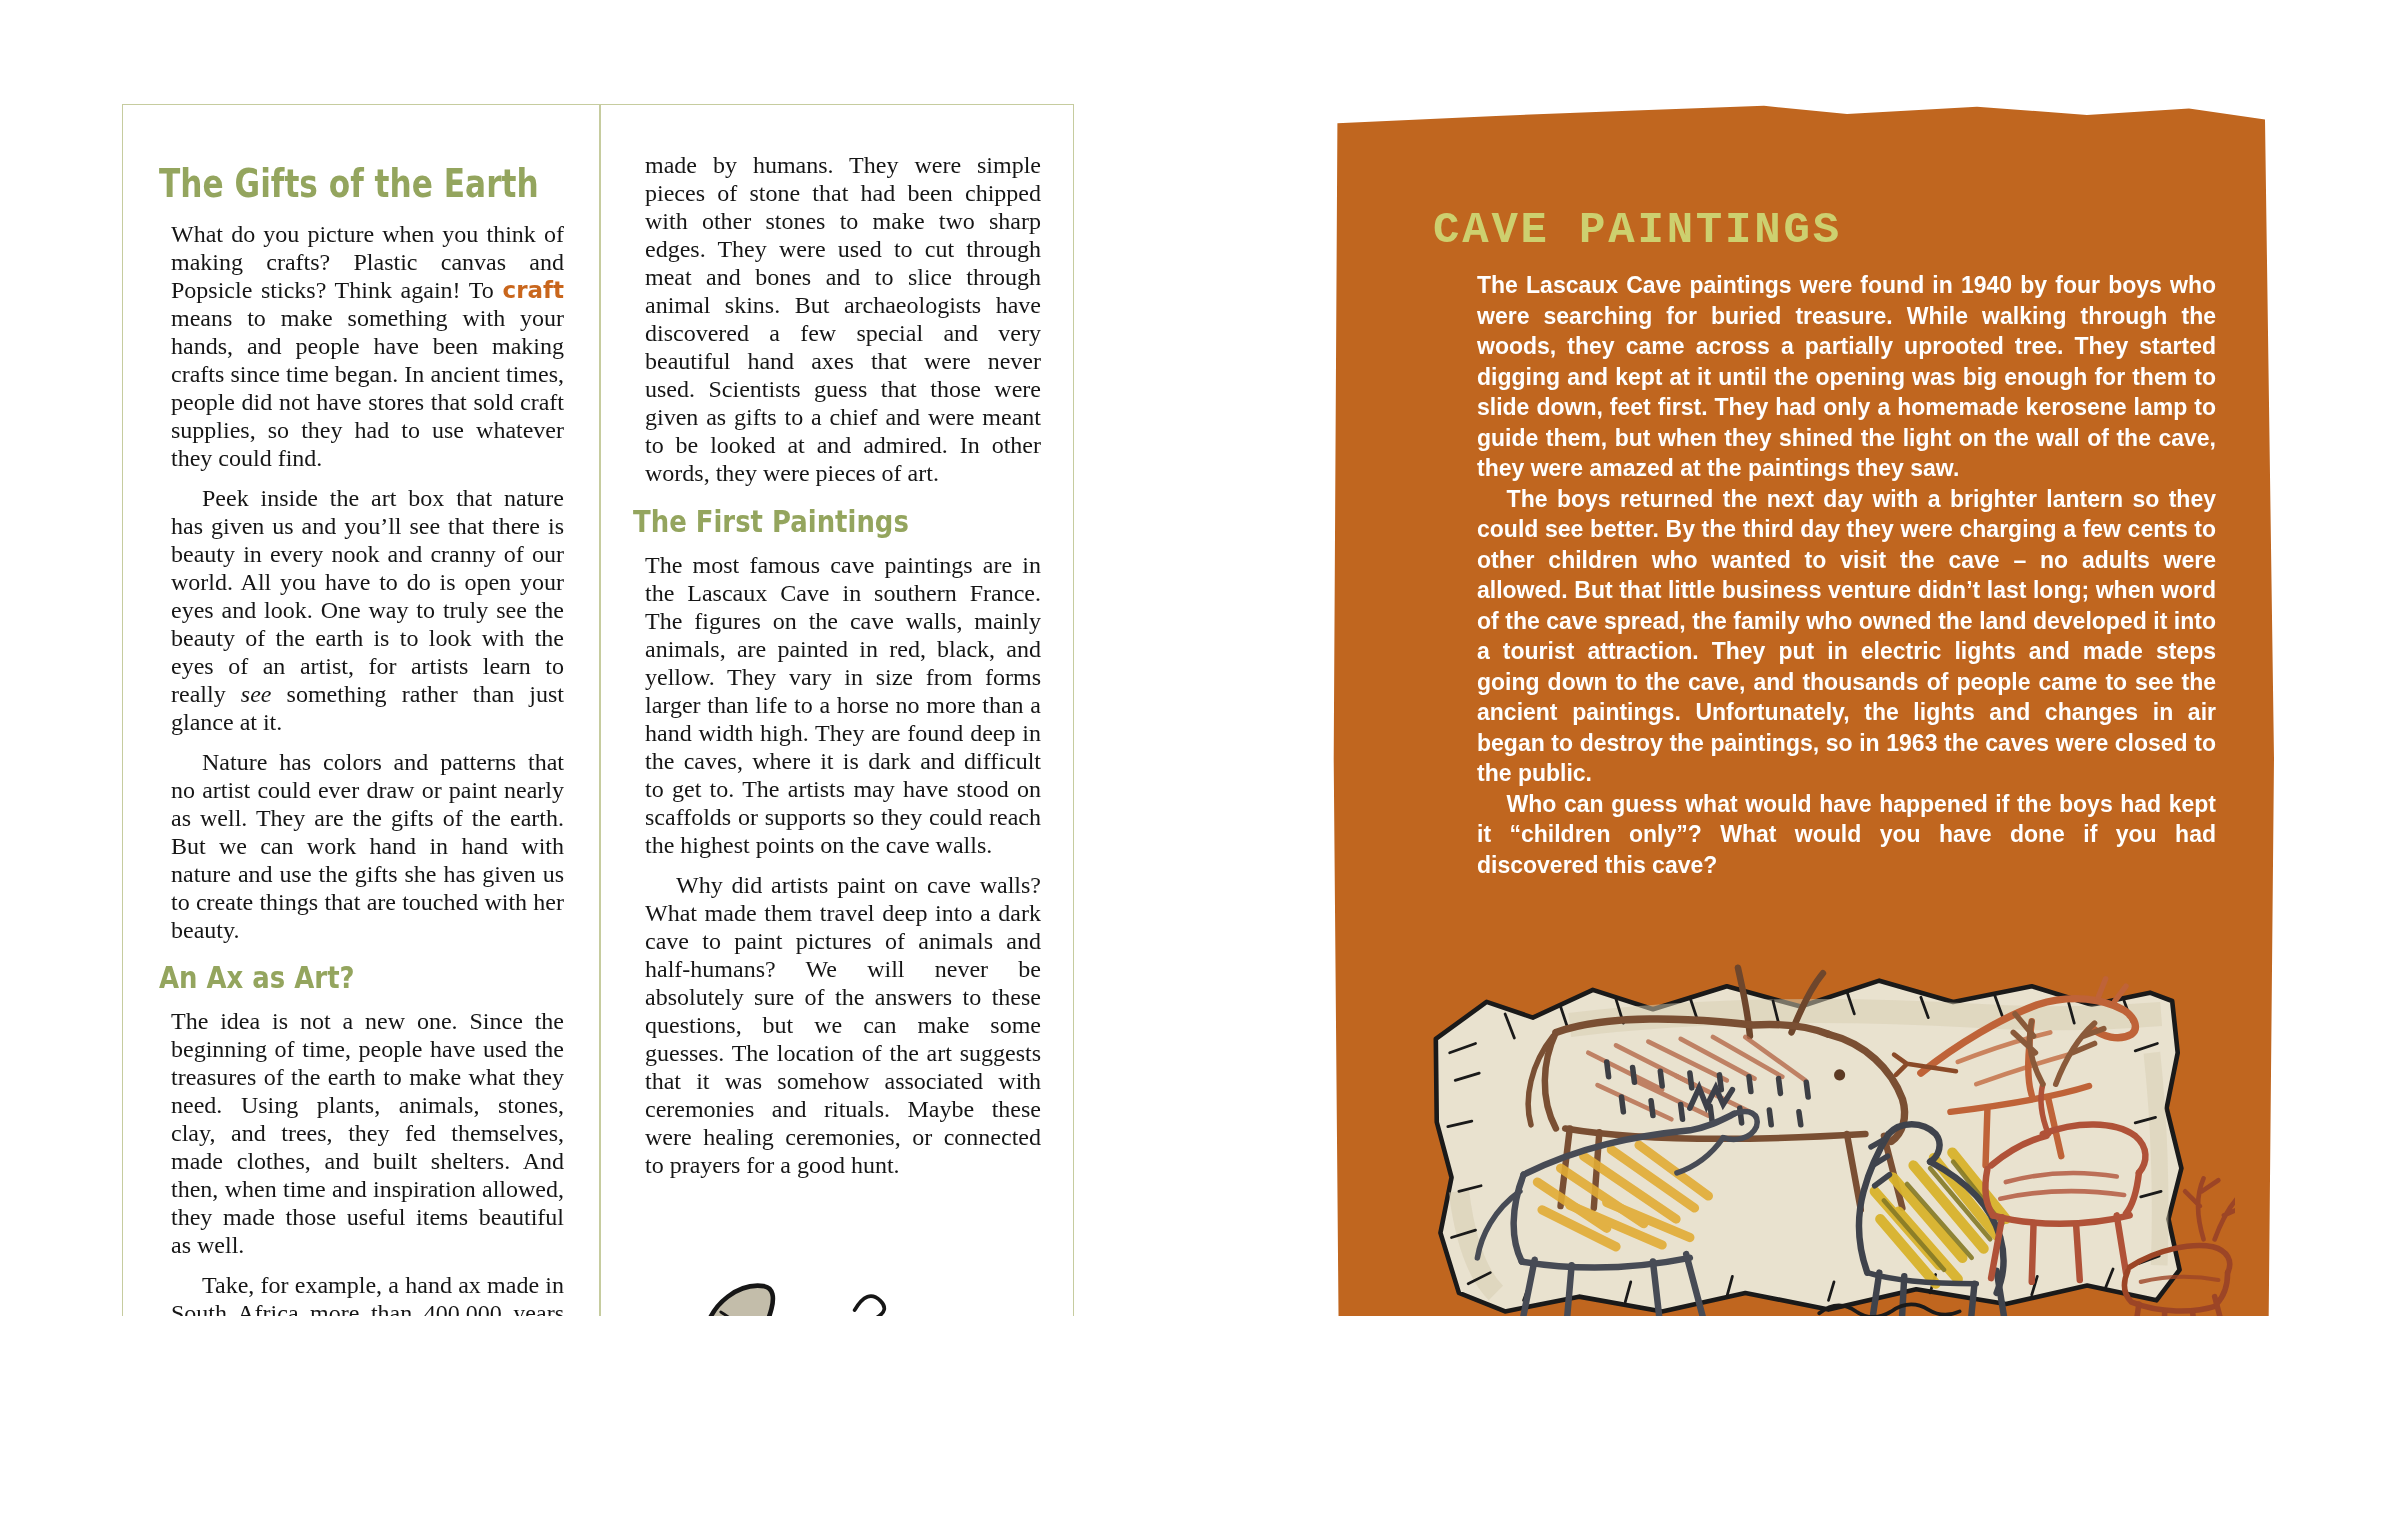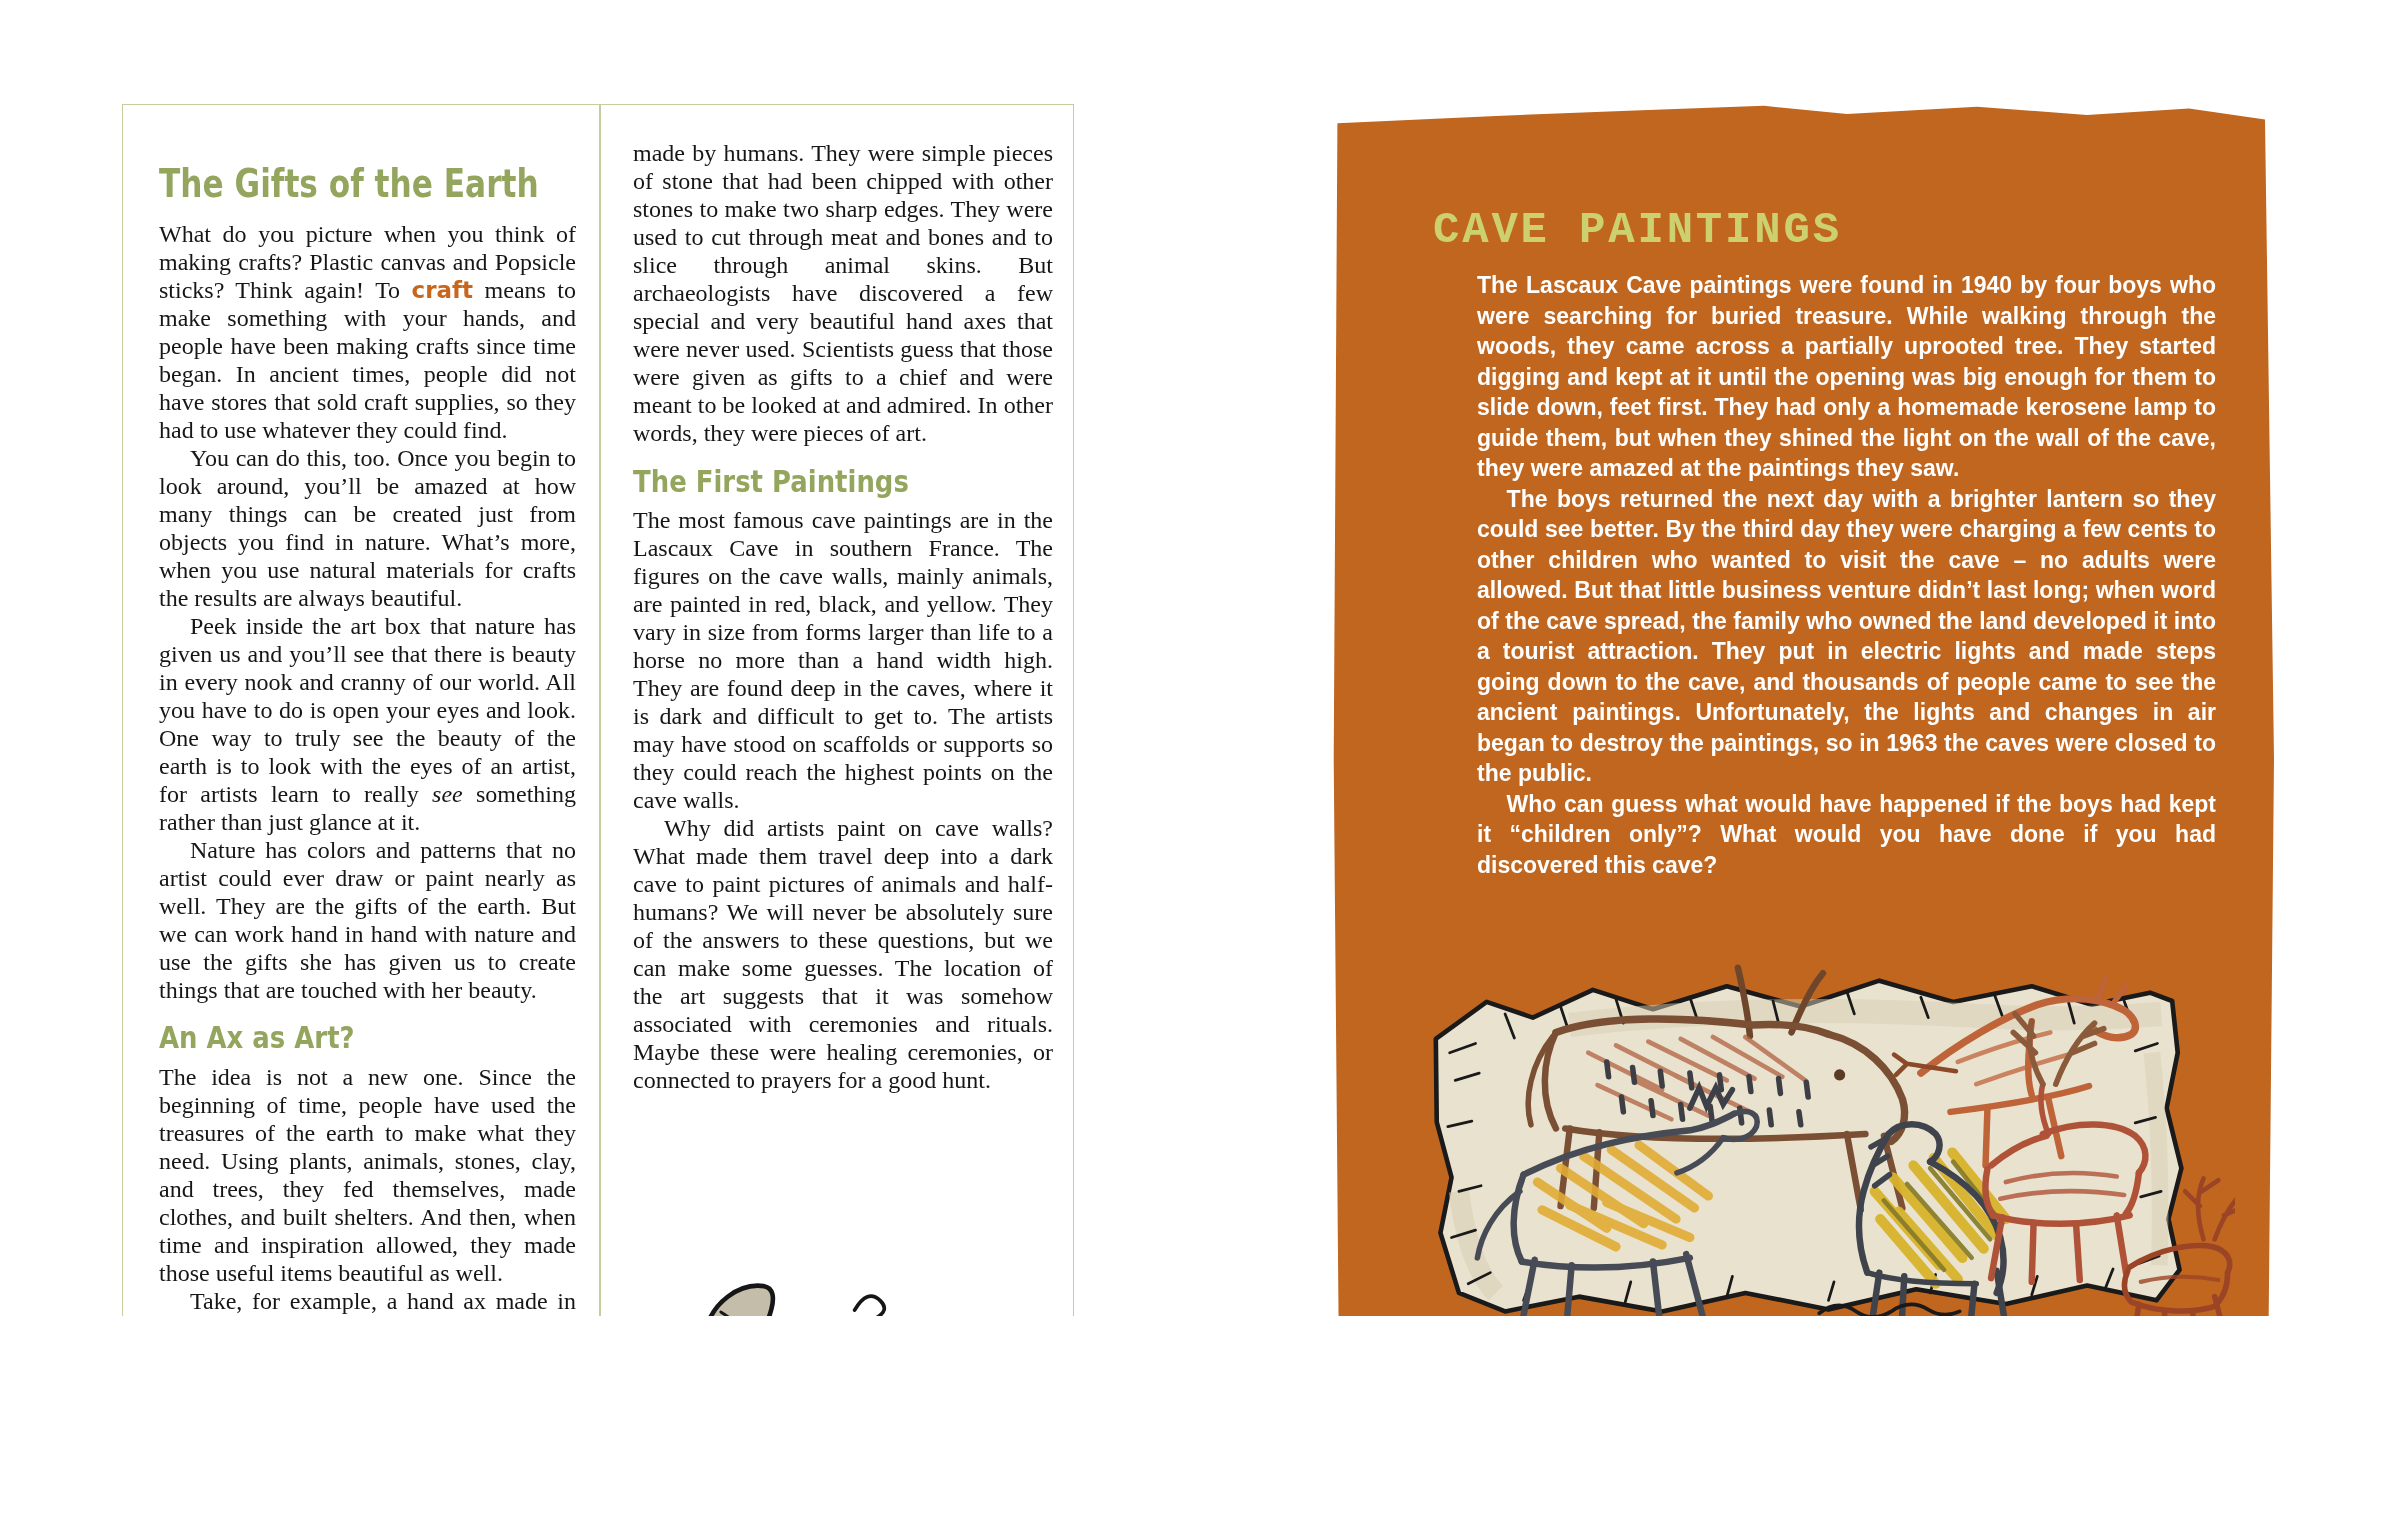--- a/index.html
+++ b/index.html
@@ -7,21 +7,21 @@
           font-family:"Liberation Serif", serif;color:#161616;border-radius:21px;}
 
   
   .page-box{position:absolute;left:122px;top:104px;width:952px;height:1324px;
             border:1.8px solid #c6cc9f;box-sizing:border-box;background:#ffffff;}
   .col-divider{position:absolute;left:599px;top:104px;width:1.8px;height:1324px;background:#c6cc9f;}
 
   .col{position:absolute;text-align:justify;font-size:24px;line-height:28px;}
   .col1{left:159px;top:163px;width:417px;}
   .col2{left:633px;top:139px;width:420px;}
-  .col p{margin:0;}
+  .col p{margin:12px;}
   .col p.indent{text-indent:31px;}
 
   .fun-head{font-family:"DejaVu Sans", sans-serif;font-weight:bold;color:#94a55e;
             white-space:nowrap;transform-origin:left bottom;}
   h1.fun-head{font-size:39px;line-height:42px;margin:0 0 14.8px 0;transform:scaleX(0.80);}
   h2.fun-head{font-size:30.5px;line-height:35px;margin:16.6px 0 7.4px 0;transform:scaleX(0.85);}
 
   .craft-word{font-family:"DejaVu Sans", sans-serif;font-weight:bold;color:#c9661c;font-size:23px;}
   .see-word{font-style:italic;}
 
@@ -57,21 +57,20 @@
 <body>
 
 <div class="spread">
 
   <div class="page-box"></div>
   <div class="col-divider"></div>
 
   <div class="col col1">
     <h1 class="fun-head">The Gifts of the Earth</h1>
     <p><span>What do you picture when you think of making crafts? Plastic canvas and Popsicle sticks? Think again! To </span><span class="craft-word">craft</span><span> means to make something with your hands, and people have been making crafts since time began. In ancient times, people did not have stores that sold craft supplies, so they had to use whatever they could find.</span></p>
-    <p class="indent">You can do this, too. Once you begin to look around, you’ll be amazed at how many things can be created just from objects you find in nature. What’s more, when you use natural materials for crafts the results are always beautiful.</p>
     <p class="indent"><span>Peek inside the art box that nature has given us and you’ll see that there is beauty in every nook and cranny of our world. All you have to do is open your eyes and look. One way to truly see the beauty of the earth is to look with the eyes of an artist, for artists learn to really </span><span class="see-word">see</span><span> something rather than just glance at it.</span></p>
     <p class="indent">Nature has colors and patterns that no artist could ever draw or paint nearly as well. They are the gifts of the earth. But we can work hand in hand with nature and use the gifts she has given us to create things that are touched with her beauty.</p>
     <h2 class="fun-head">An Ax as Art?</h2>
     <p>The idea is not a new one. Since the beginning of time, people have used the treasures of the earth to make what they need. Using plants, animals, stones, clay, and trees, they fed themselves, made clothes, and built shelters. And then, when time and inspiration allowed, they made those useful items beautiful as well.</p>
     <p class="indent">Take, for example, a hand ax made in South Africa more than 400,000 years ago. Hand axes were some of the first tools</p>
   </div>
 
   <div class="col col2">
     <p>made by humans. They were simple pieces of stone that had been chipped with other stones to make two sharp edges. They were used to cut through meat and bones and to slice through animal skins. But archaeologists have discovered a few special and very beautiful hand axes that were never used. Scientists guess that those were given as gifts to a chief and were meant to be looked at and admired. In other words, they were pieces of art.</p>
     <h2 class="fun-head">The First Paintings</h2>

